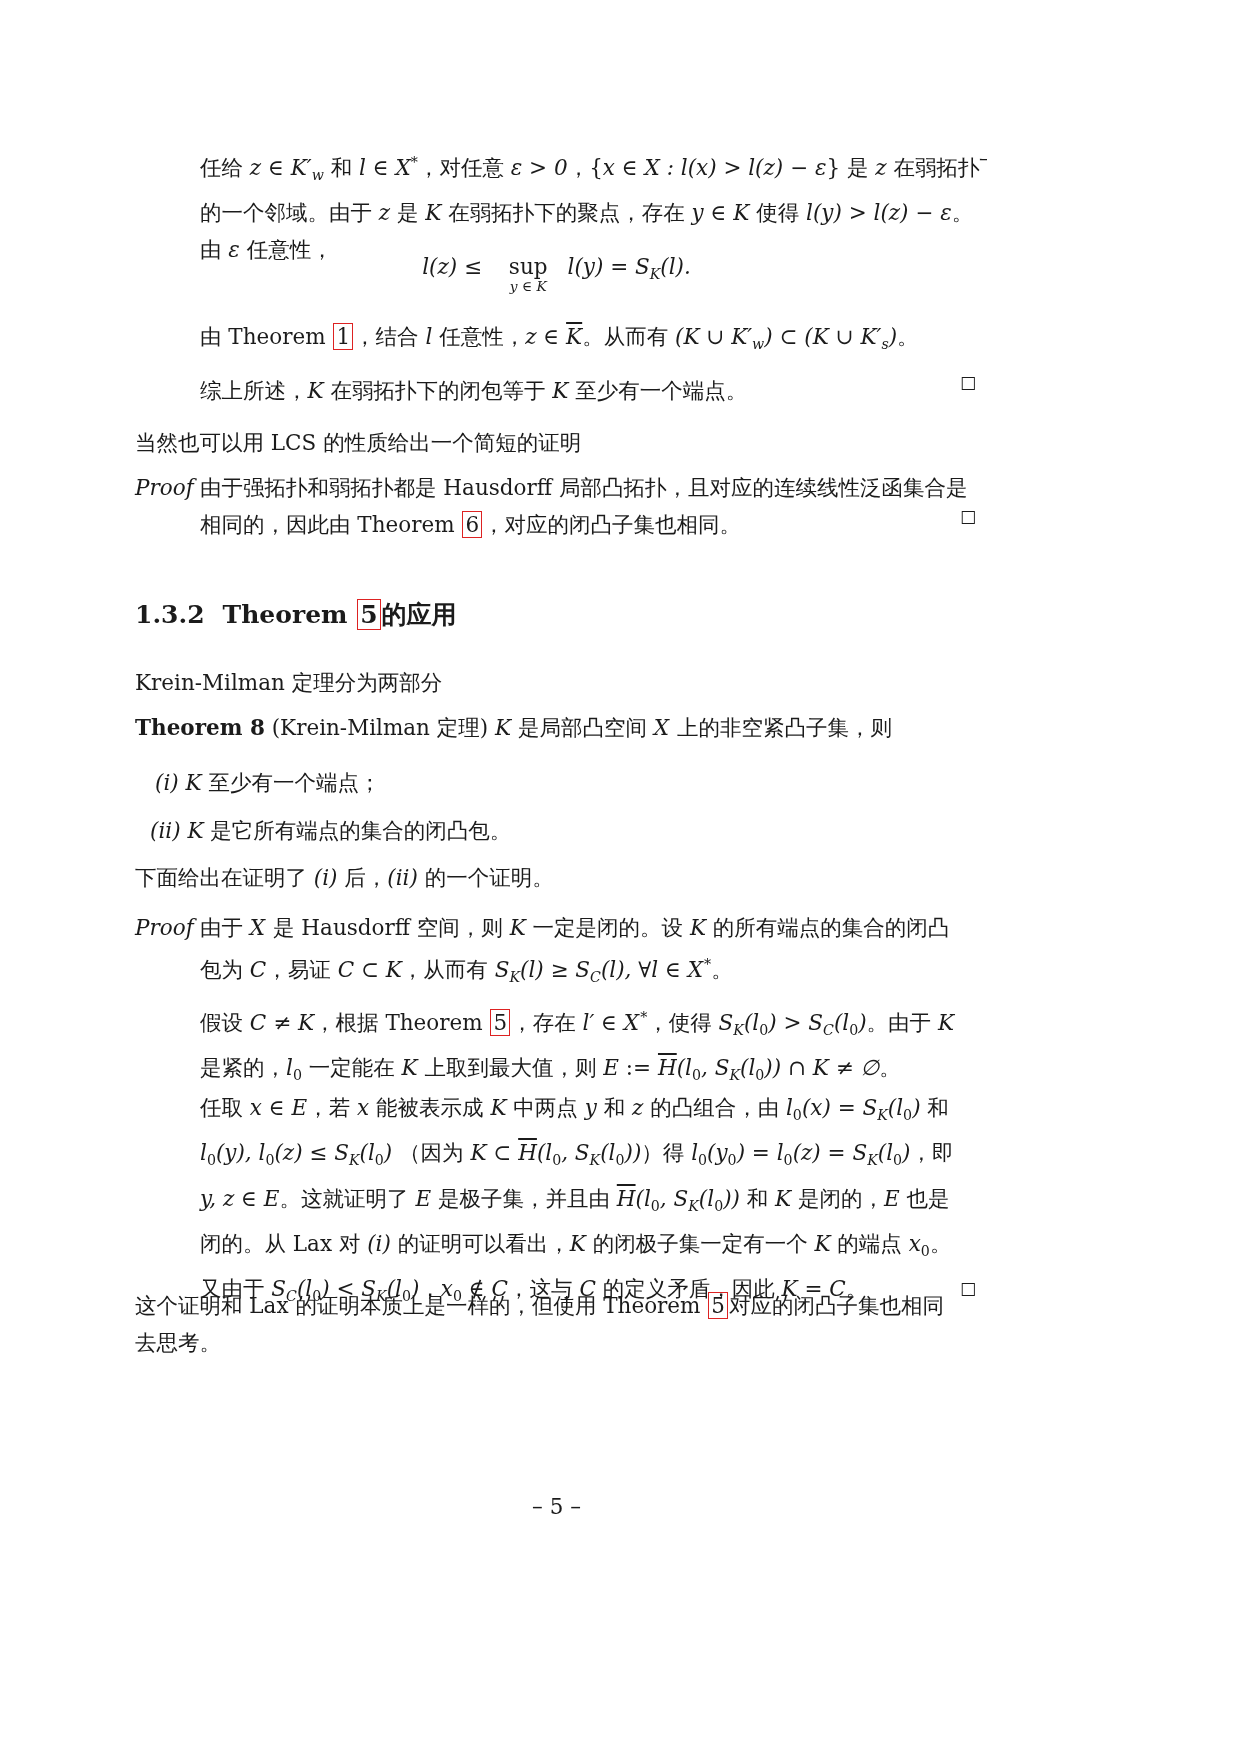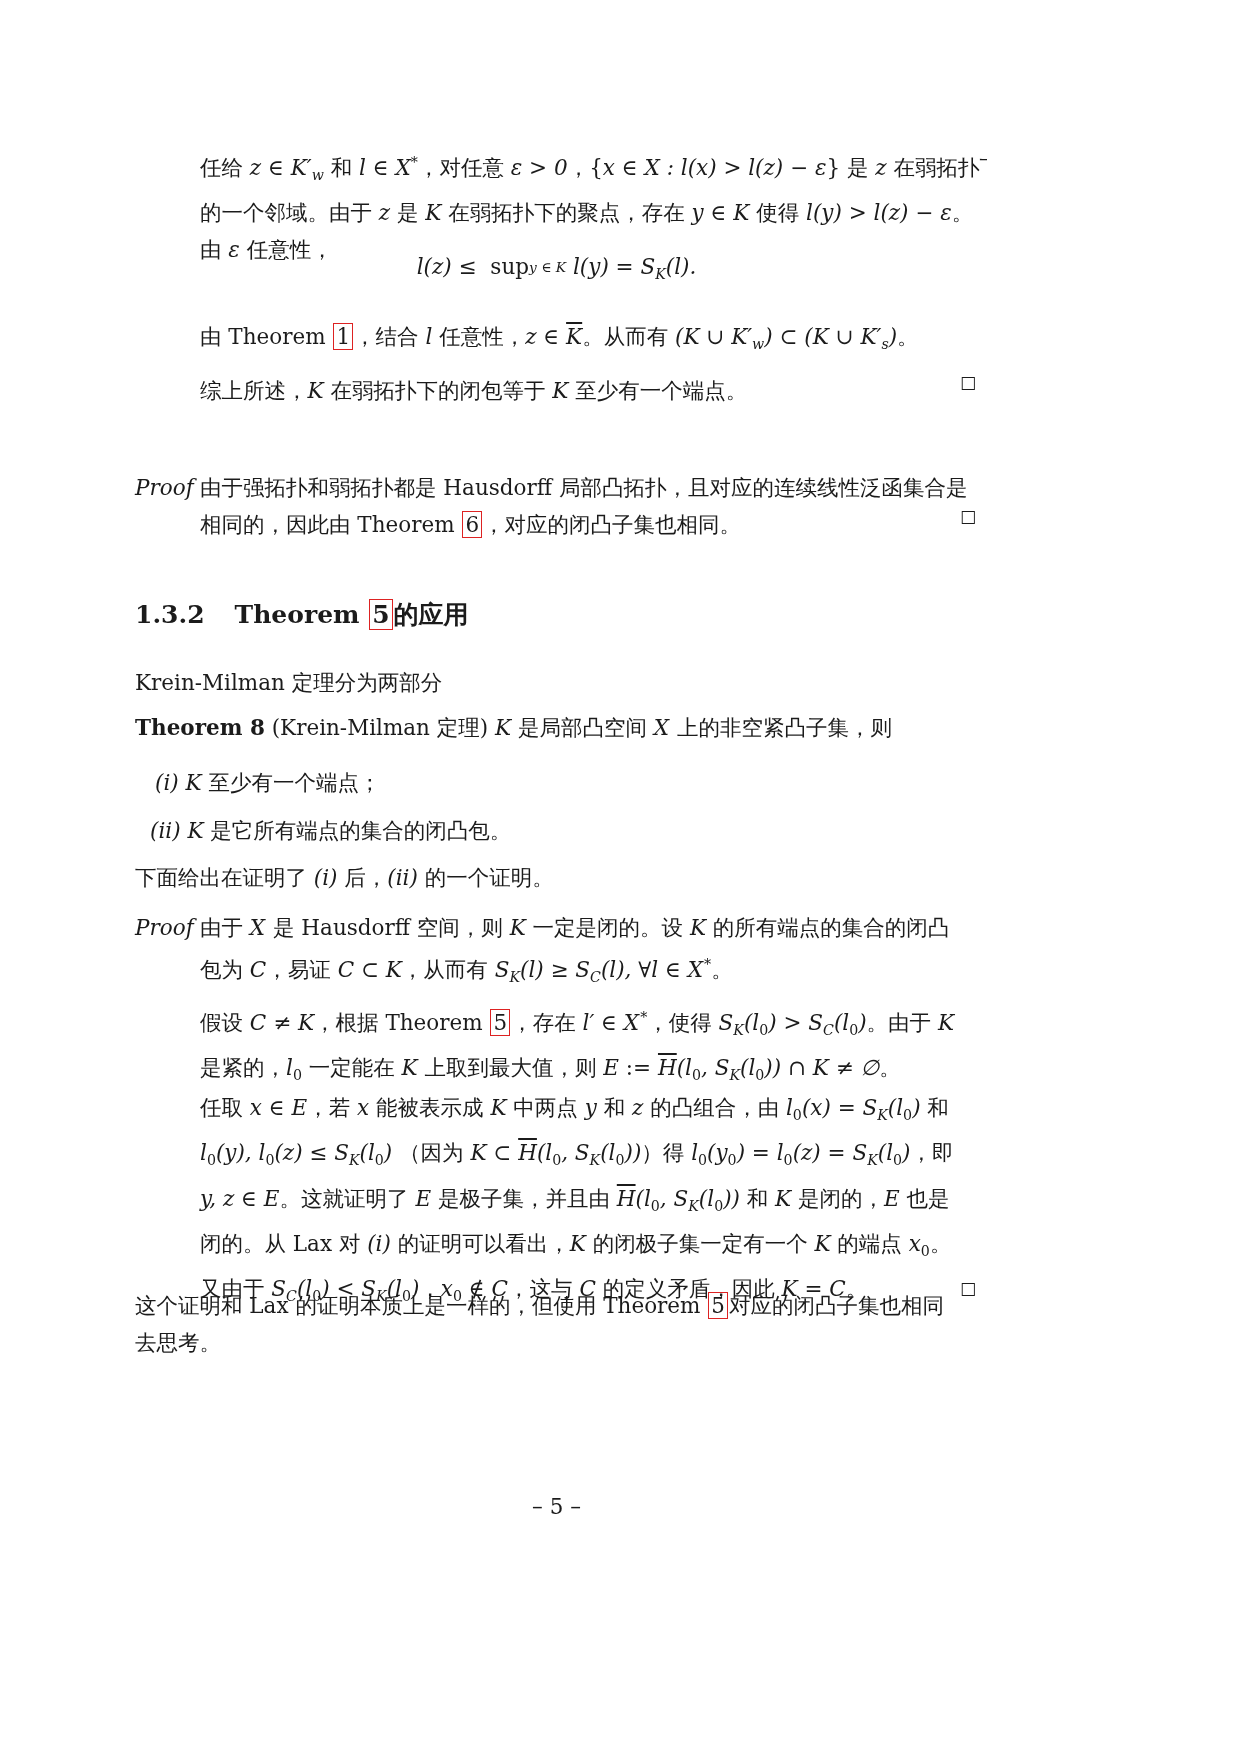--- a/index.html
+++ b/index.html
@@ -18,43 +18,43 @@
     white-space:nowrap;
   }
   .prooflabel{font-style:italic;}
   .heading{
     position:absolute;
     font-weight:bold;
     font-size:25px;
     line-height:34px;
     white-space:nowrap;
   }
-  .heading .secnum{margin-right:30px;}
+  .heading .secnum{margin-right:18px;}
   .mi{font-style:italic;}
   .b{font-weight:bold;}
   .sub{vertical-align:sub;font-size:66%;}
   .sup{vertical-align:super;font-size:66%;}
   .ov{text-decoration:overline;}
   .rb{
     border:1.6px solid #dd2222;
     padding:0 2px;
     margin:0 1px;
   }
   .qed{
     position:absolute;
     right:2px;
     bottom:8px;
     font-size:17px;
   }
   .stack{
     display:inline-flex;
-    flex-direction:row;
+    flex-direction:column;
     align-items:center;
     line-height:1.05;
-    margin:0 7px;
+    margin:0 20px;
   }
   .stack .under{font-size:64%;font-style:italic;}
   .scr{font-style:italic;letter-spacing:1px;}
   .kai{font-style:normal;}
   .equation{
     position:absolute;
     text-align:center;
     line-height:30px;
     white-space:nowrap;
   }
@@ -81,20 +81,21 @@
 
   <div class="equation" style="left:135px;top:252px;width:843px"><span class="mi">l(z) ≤ </span><span class="rm stack">
         <span>sup</span>
         <span class="under">y ∈ K</span>
       </span><span class="mi">l(y) = S</span><span class="mi sub">K</span><span class="mi">(l).</span></div>
 
   <div class="para" style="left:200px;top:318px;width:790px"><span>由 Theorem </span><span class="rb">1</span><span>，结合 </span><span class="mi">l</span><span> 任意性，</span><span class="mi">z ∈ </span><span class="mi ov">K</span><span>。从而有 </span><span class="mi">(K ∪ K′</span><span class="mi sub">w</span><span class="mi">) ⊂ (K ∪ K′</span><span class="mi sub">s</span><span class="mi">)</span><span>。</span></div>
 
   <div class="para" style="left:200px;top:372px;width:778px"><span>综上所述，</span><span class="mi">K</span><span> 在弱拓扑下的闭包等于 </span><span class="mi">K</span><span> 至少有一个端点。</span><span class="qed">□</span></div>
 
+  <div class="para" style="left:135px;top:424px;width:843px"><span>当然也可以用 LCS 的性质给出一个简短的证明</span></div>
 
   <div class="para prooflabel" style="left:135px;top:469px">Proof</div>
   <div class="para" style="left:200px;top:469px;width:778px"><span>由于强拓扑和弱拓扑都是 Hausdorff 局部凸拓扑，且对应的连续线性泛函集合是</span><br><span>相同的，因此由 Theorem </span><span class="rb">6</span><span>，对应的闭凸子集也相同。</span><span class="qed">□</span></div>
 
   <div class="heading" style="left:135px;top:598px">
     <span class="secnum">1.3.2</span><span><span>Theorem </span><span class="rb">5</span><span>的应用</span></span>
   </div>
 
   <div class="para" style="left:135px;top:664px;width:843px"><span>Krein-Milman 定理分为两部分</span></div>
 

